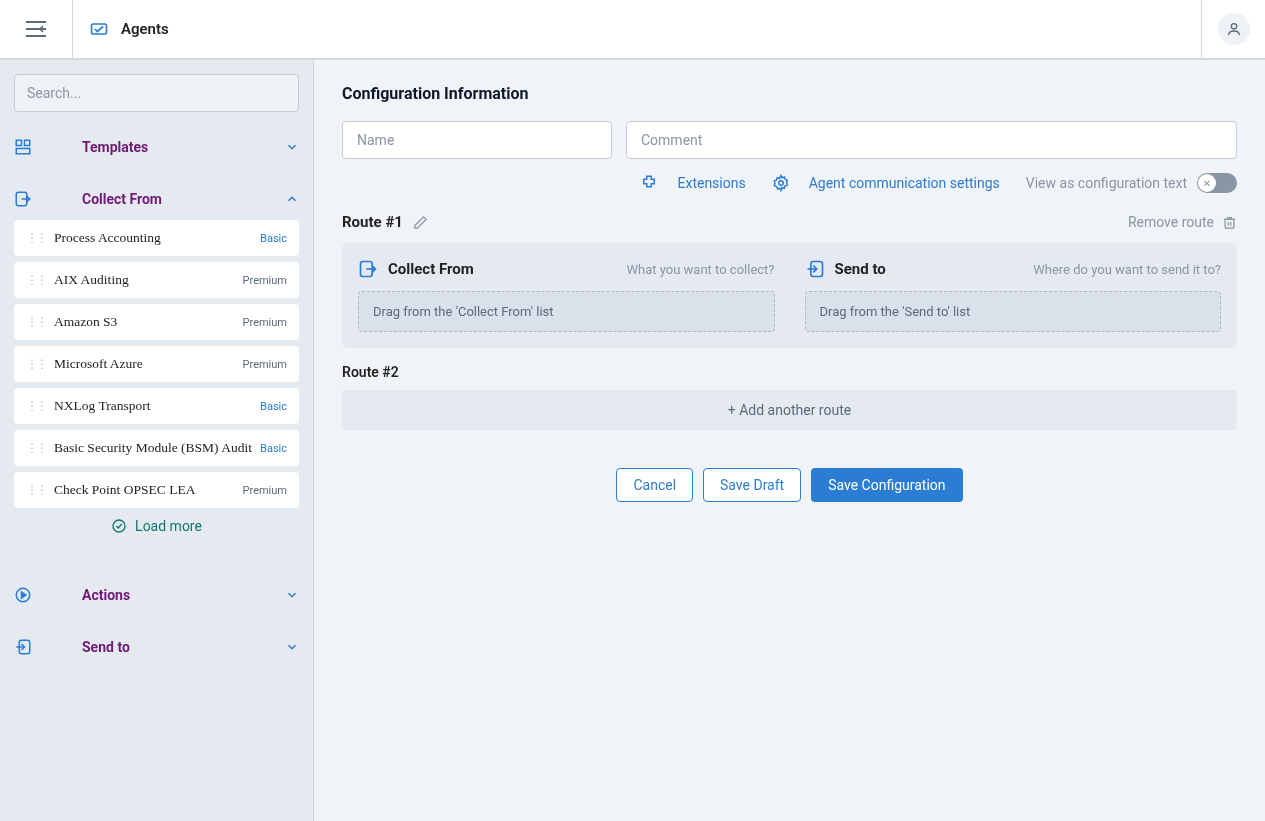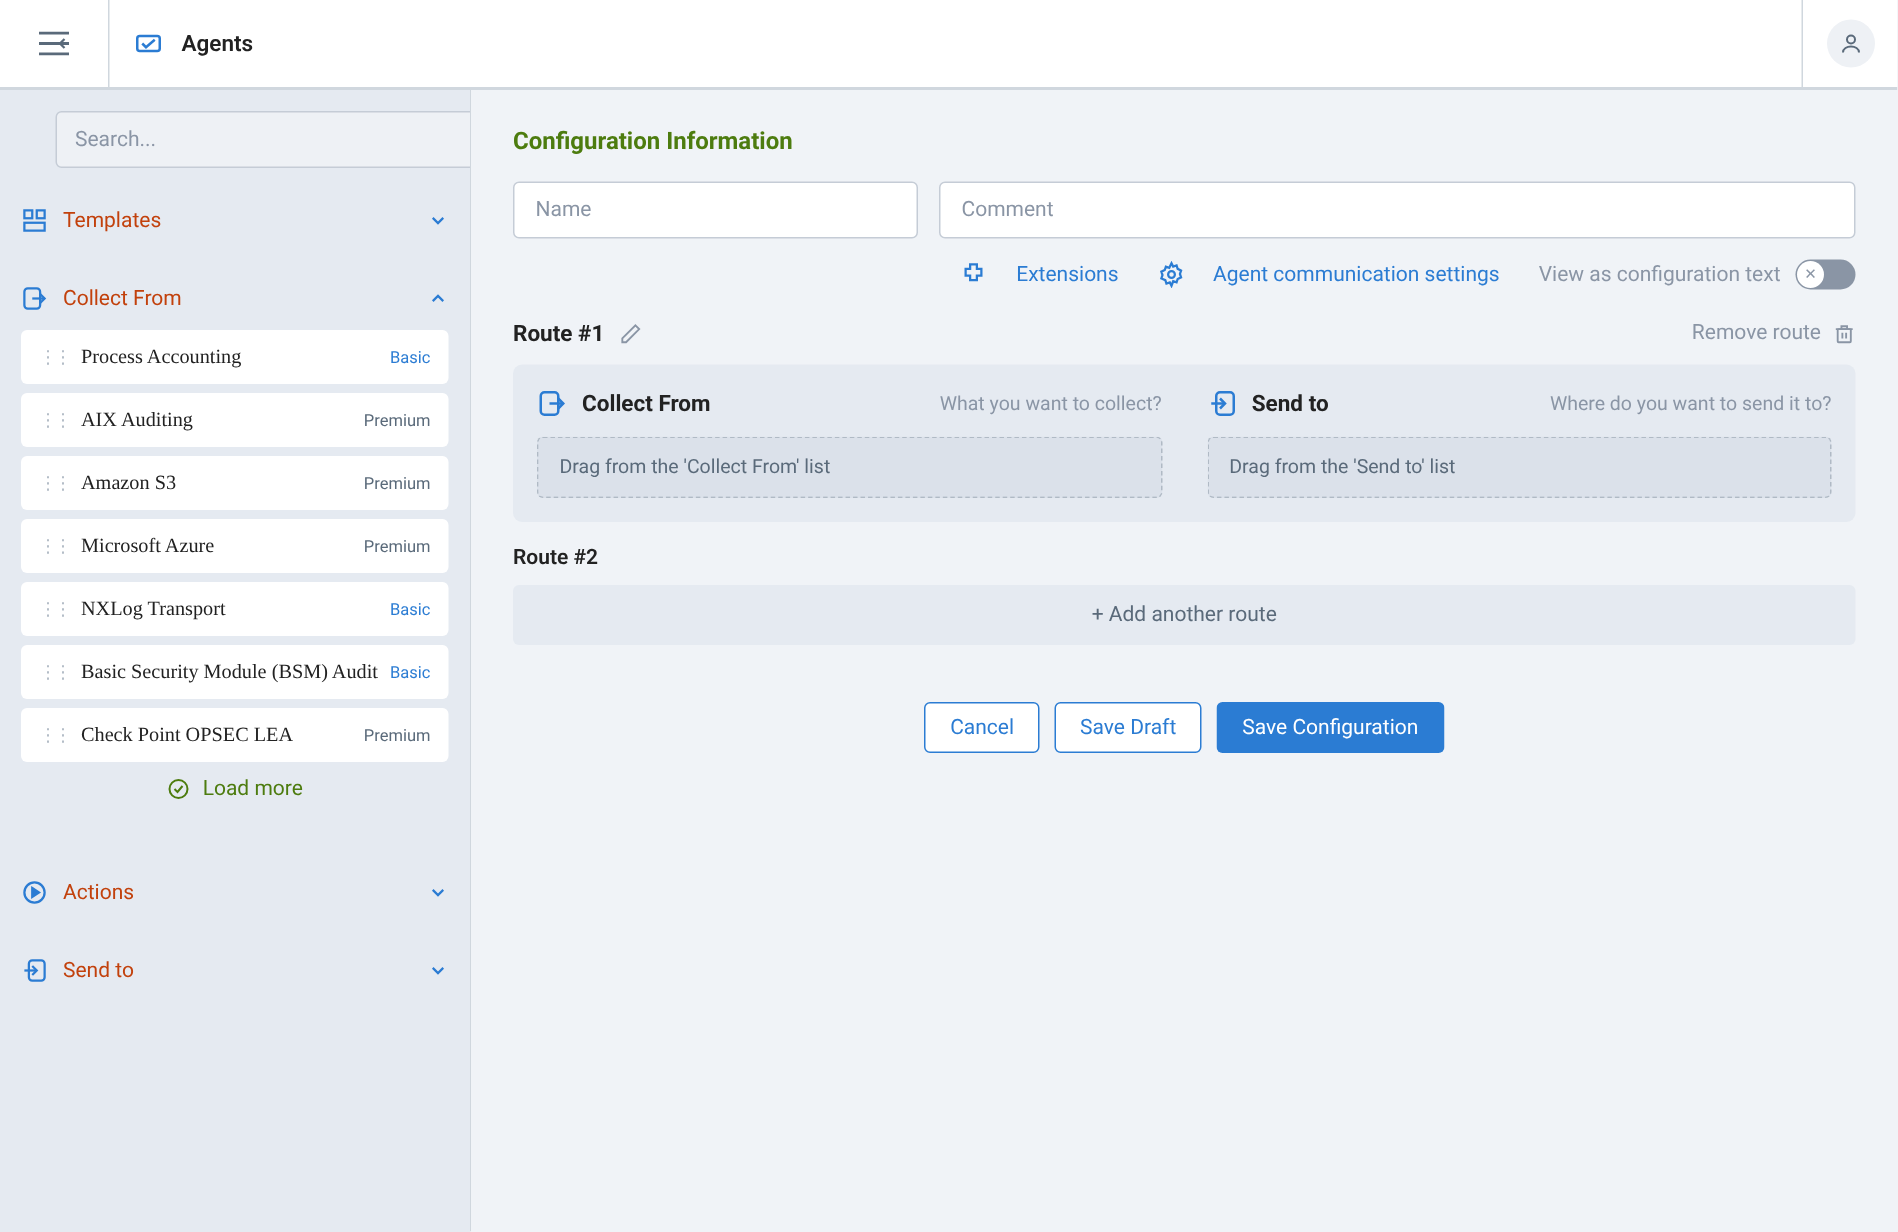--- a/index.html
+++ b/index.html
@@ -16,43 +16,43 @@
     .page-title { font-weight: 600; font-size: 15px; color: #222; }
     .user-area { width: 64px; display: flex; align-items: center; justify-content: center; border-left: 1px solid #d0d7de; height: 60px; }
     .avatar-circle { width: 32px; height: 32px; border-radius: 50%; background: #eef1f5; display: flex; align-items: center; justify-content: center; color: #5a6a7a; cursor: pointer; }
     
     
     .body { display: flex; flex: 1; overflow: hidden; }
     
     
     .sidebar { width: 314px; background: #e5eaf1; border-right: 1px solid #d0d7de; padding: 14px; display: flex; flex-direction: column; gap: 10px; overflow-y: auto; }
     .search-wrap { position: relative; }
-    .search-input { width: 100%; height: 38px; border: 1px solid #c5ccd6; background: #eef1f5; border-radius: 4px; padding: 0 12px; font-size: 14px; color: #701a75; outline: none; margin-left: 23px; }
+    .search-input { width: 100%; height: 38px; border: 1px solid #c5ccd6; background: #eef1f5; border-radius: 4px; padding: 0 12px; font-size: 14px; color: #701a75; outline: none; }
     .search-input::placeholder { color: #8a95a5; }
     
     .section { margin-top: 8px; }
     .section-header { display: flex; align-items: center; gap: 10px; padding: 8px 0; cursor: pointer; }
     .section-icon { color: #2b7cd3; width: 18px; display: flex; }
-    .section-title { font-weight: 400; font-size: 14px; flex: 1; color: #c2410c; }
+    .section-title { font-weight: 700; font-size: 14px; flex: 1; color: #701a75; margin-left: 40px; }
     .chevron { color: #2b7cd3; transition: transform .2s; }
     .chevron.up { transform: rotate(180deg); }
     
     .item-list { display: flex; flex-direction: column; gap: 6px; margin-top: 4px; }
     .item-card { background: #fff; border-radius: 4px; padding: 10px 12px; display: flex; align-items: center; gap: 8px; cursor: grab; }
     .drag-handle { color: #b0bac5; font-size: 12px; letter-spacing: -2px; }
     .item-label { flex: 1; font-size: 13.5px; color: #222; font-family: Liberation Serif, serif; }
     .badge { font-size: 11px; font-weight: 400; }
     .badge.basic { color: #2b7cd3; }
     .badge.premium { color: #5a6a7a; }
     
-    .load-more { display: flex; align-items: center; justify-content: center; gap: 8px; color: #4d7c0f; font-size: 14px; padding: 10px 0; cursor: pointer; }
+    .load-more { display: flex; align-items: center; justify-content: center; gap: 8px; color: #0f766e; font-size: 14px; padding: 10px 0; cursor: pointer; }
     
     
     .main { flex: 1; padding: 24px 28px; background: #f0f3f7; overflow-y: auto; }
-    .config-title { font-weight: 700; font-size: 16px; color: #4d7c0f; margin-bottom: 18px; }
+    .config-title { font-weight: 700; font-size: 16px; color: #0f172a; margin-bottom: 18px; }
     
     .config-row { display: flex; gap: 14px; margin-bottom: 14px; }
     .name-input { width: 270px; height: 38px; border: 1px solid #c5ccd6; background: #fff; border-radius: 4px; padding: 0 14px; font-size: 14px; outline: none; }
     .comment-input { flex: 1; height: 38px; border: 1px solid #c5ccd6; background: #fff; border-radius: 4px; padding: 0 14px; font-size: 14px; outline: none; }
     .name-input::placeholder, .comment-input::placeholder { color: #8a95a5; }
     
     .links-row { display: flex; align-items: center; justify-content: flex-end; gap: 26px; margin-bottom: 20px; }
     .link-btn { display: flex; align-items: center; gap: 19px; color: #2b7cd3; font-size: 14px; cursor: pointer; }
     .link-btn .ic { color: #2b7cd3; }
     .toggle-label { color: #8a95a5; font-size: 14px; }

